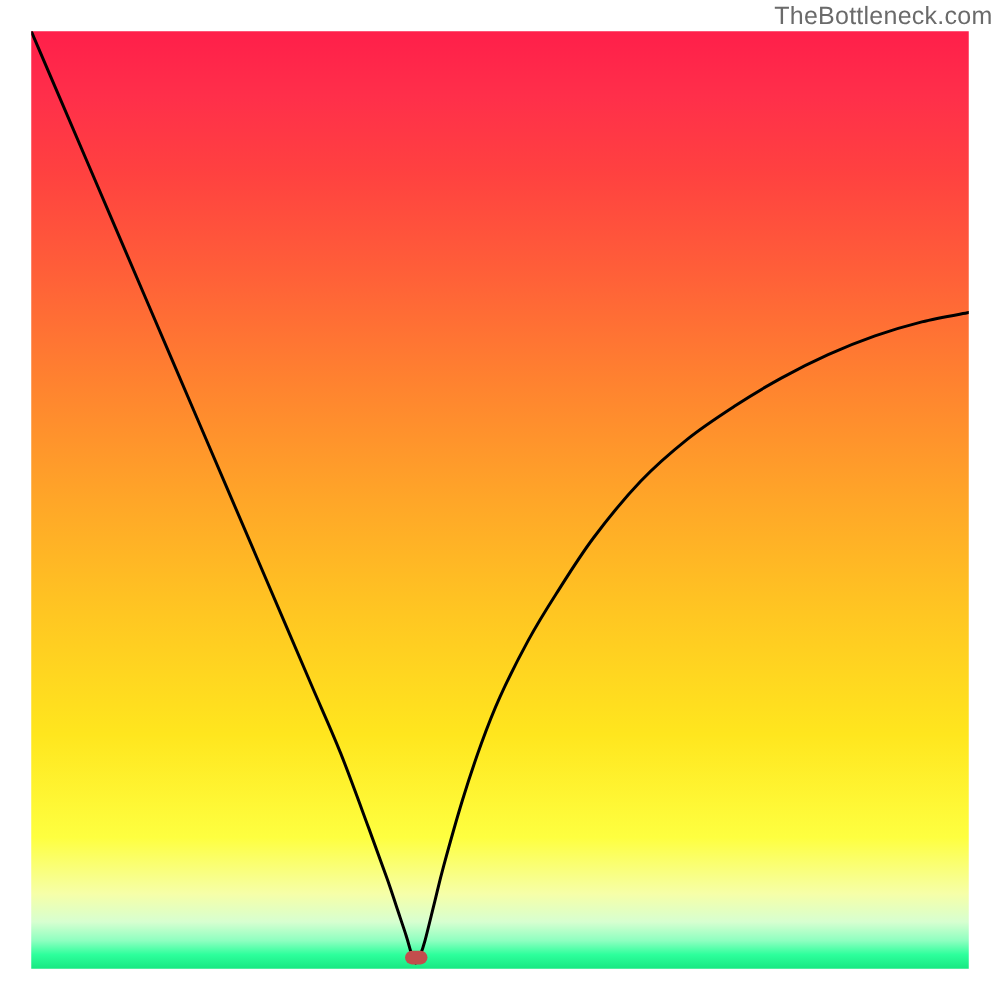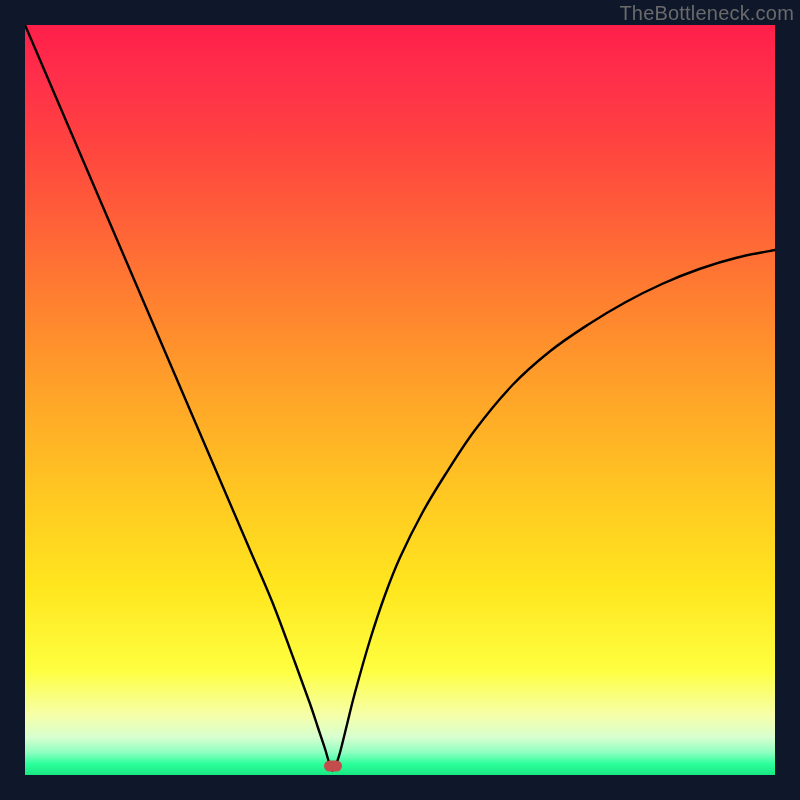--- a/index.html
+++ b/index.html
@@ -10,21 +10,21 @@
     background: #000;
     font-family: Arial, Helvetica, sans-serif;
     overflow: hidden;
   }
   .frame {
     position: absolute;
     left: 0;
     top: 0;
     width: 800px;
     height: 800px;
-    background: #0f172a;
+    background: #ffffff;
   }
   .plot {
     position: absolute;
     left: 25px;
     top: 25px;
     width: 750px;
     height: 750px;
     background: linear-gradient(
       to bottom,
       #ff1f4a 0%,

